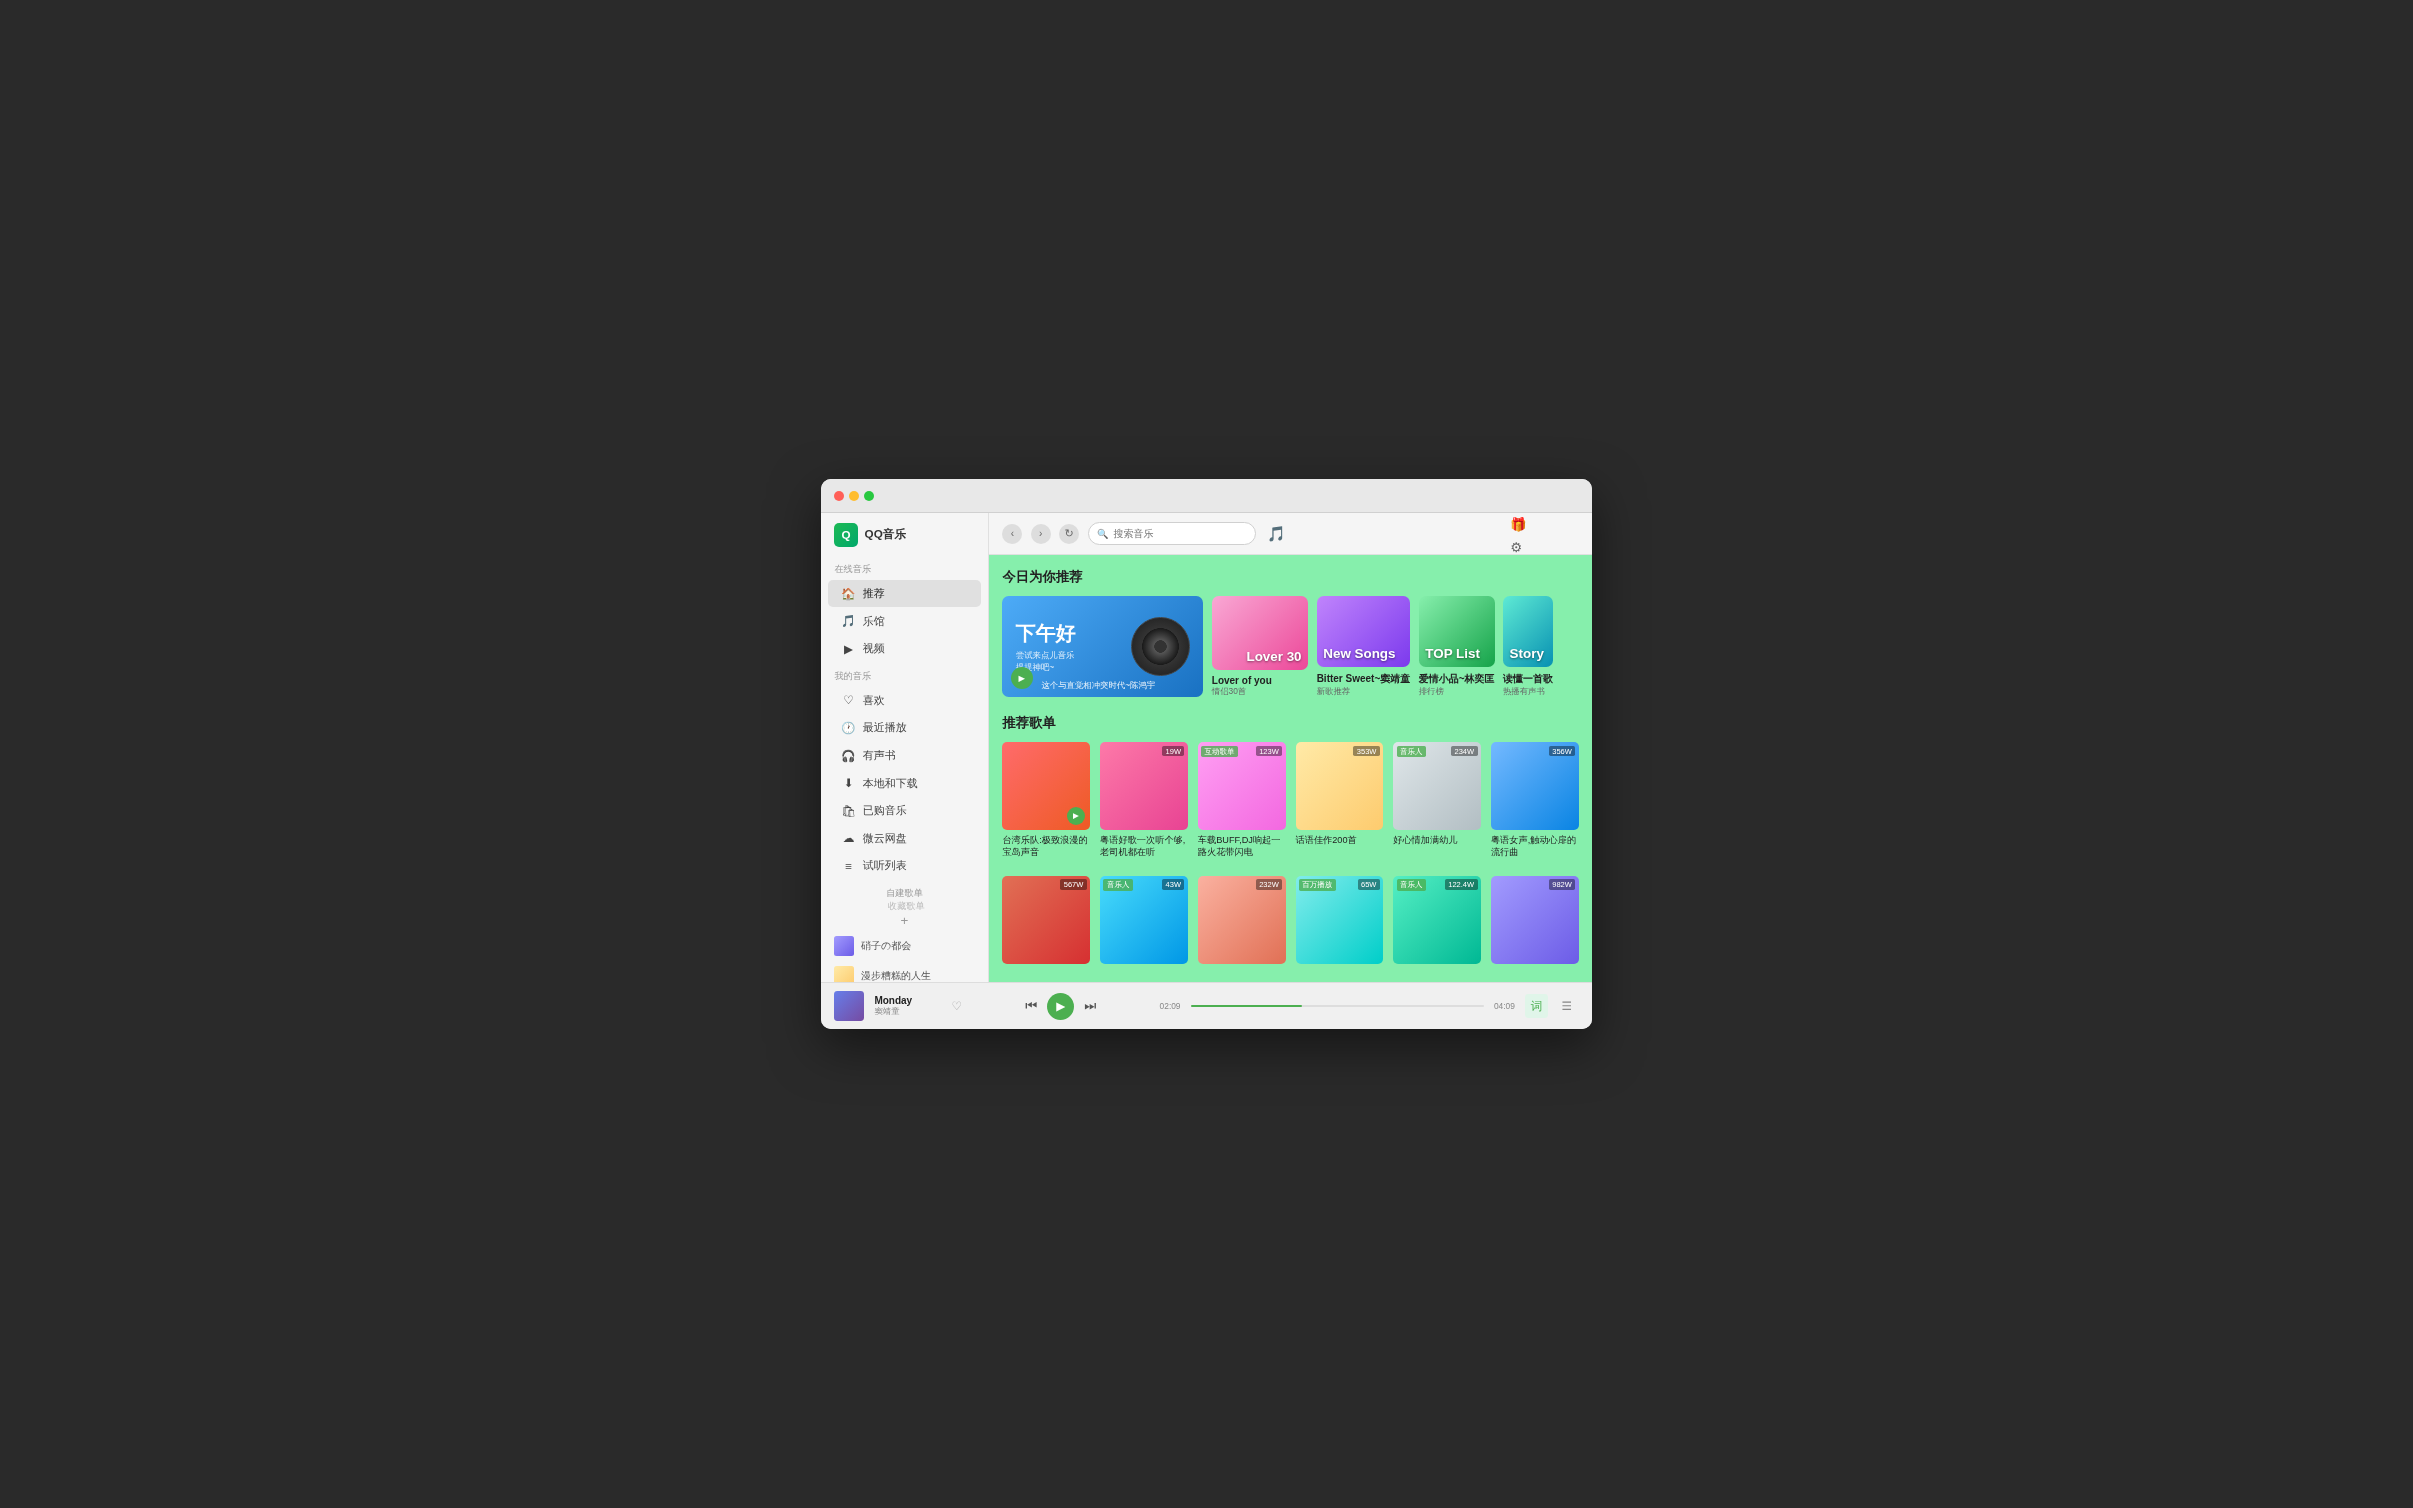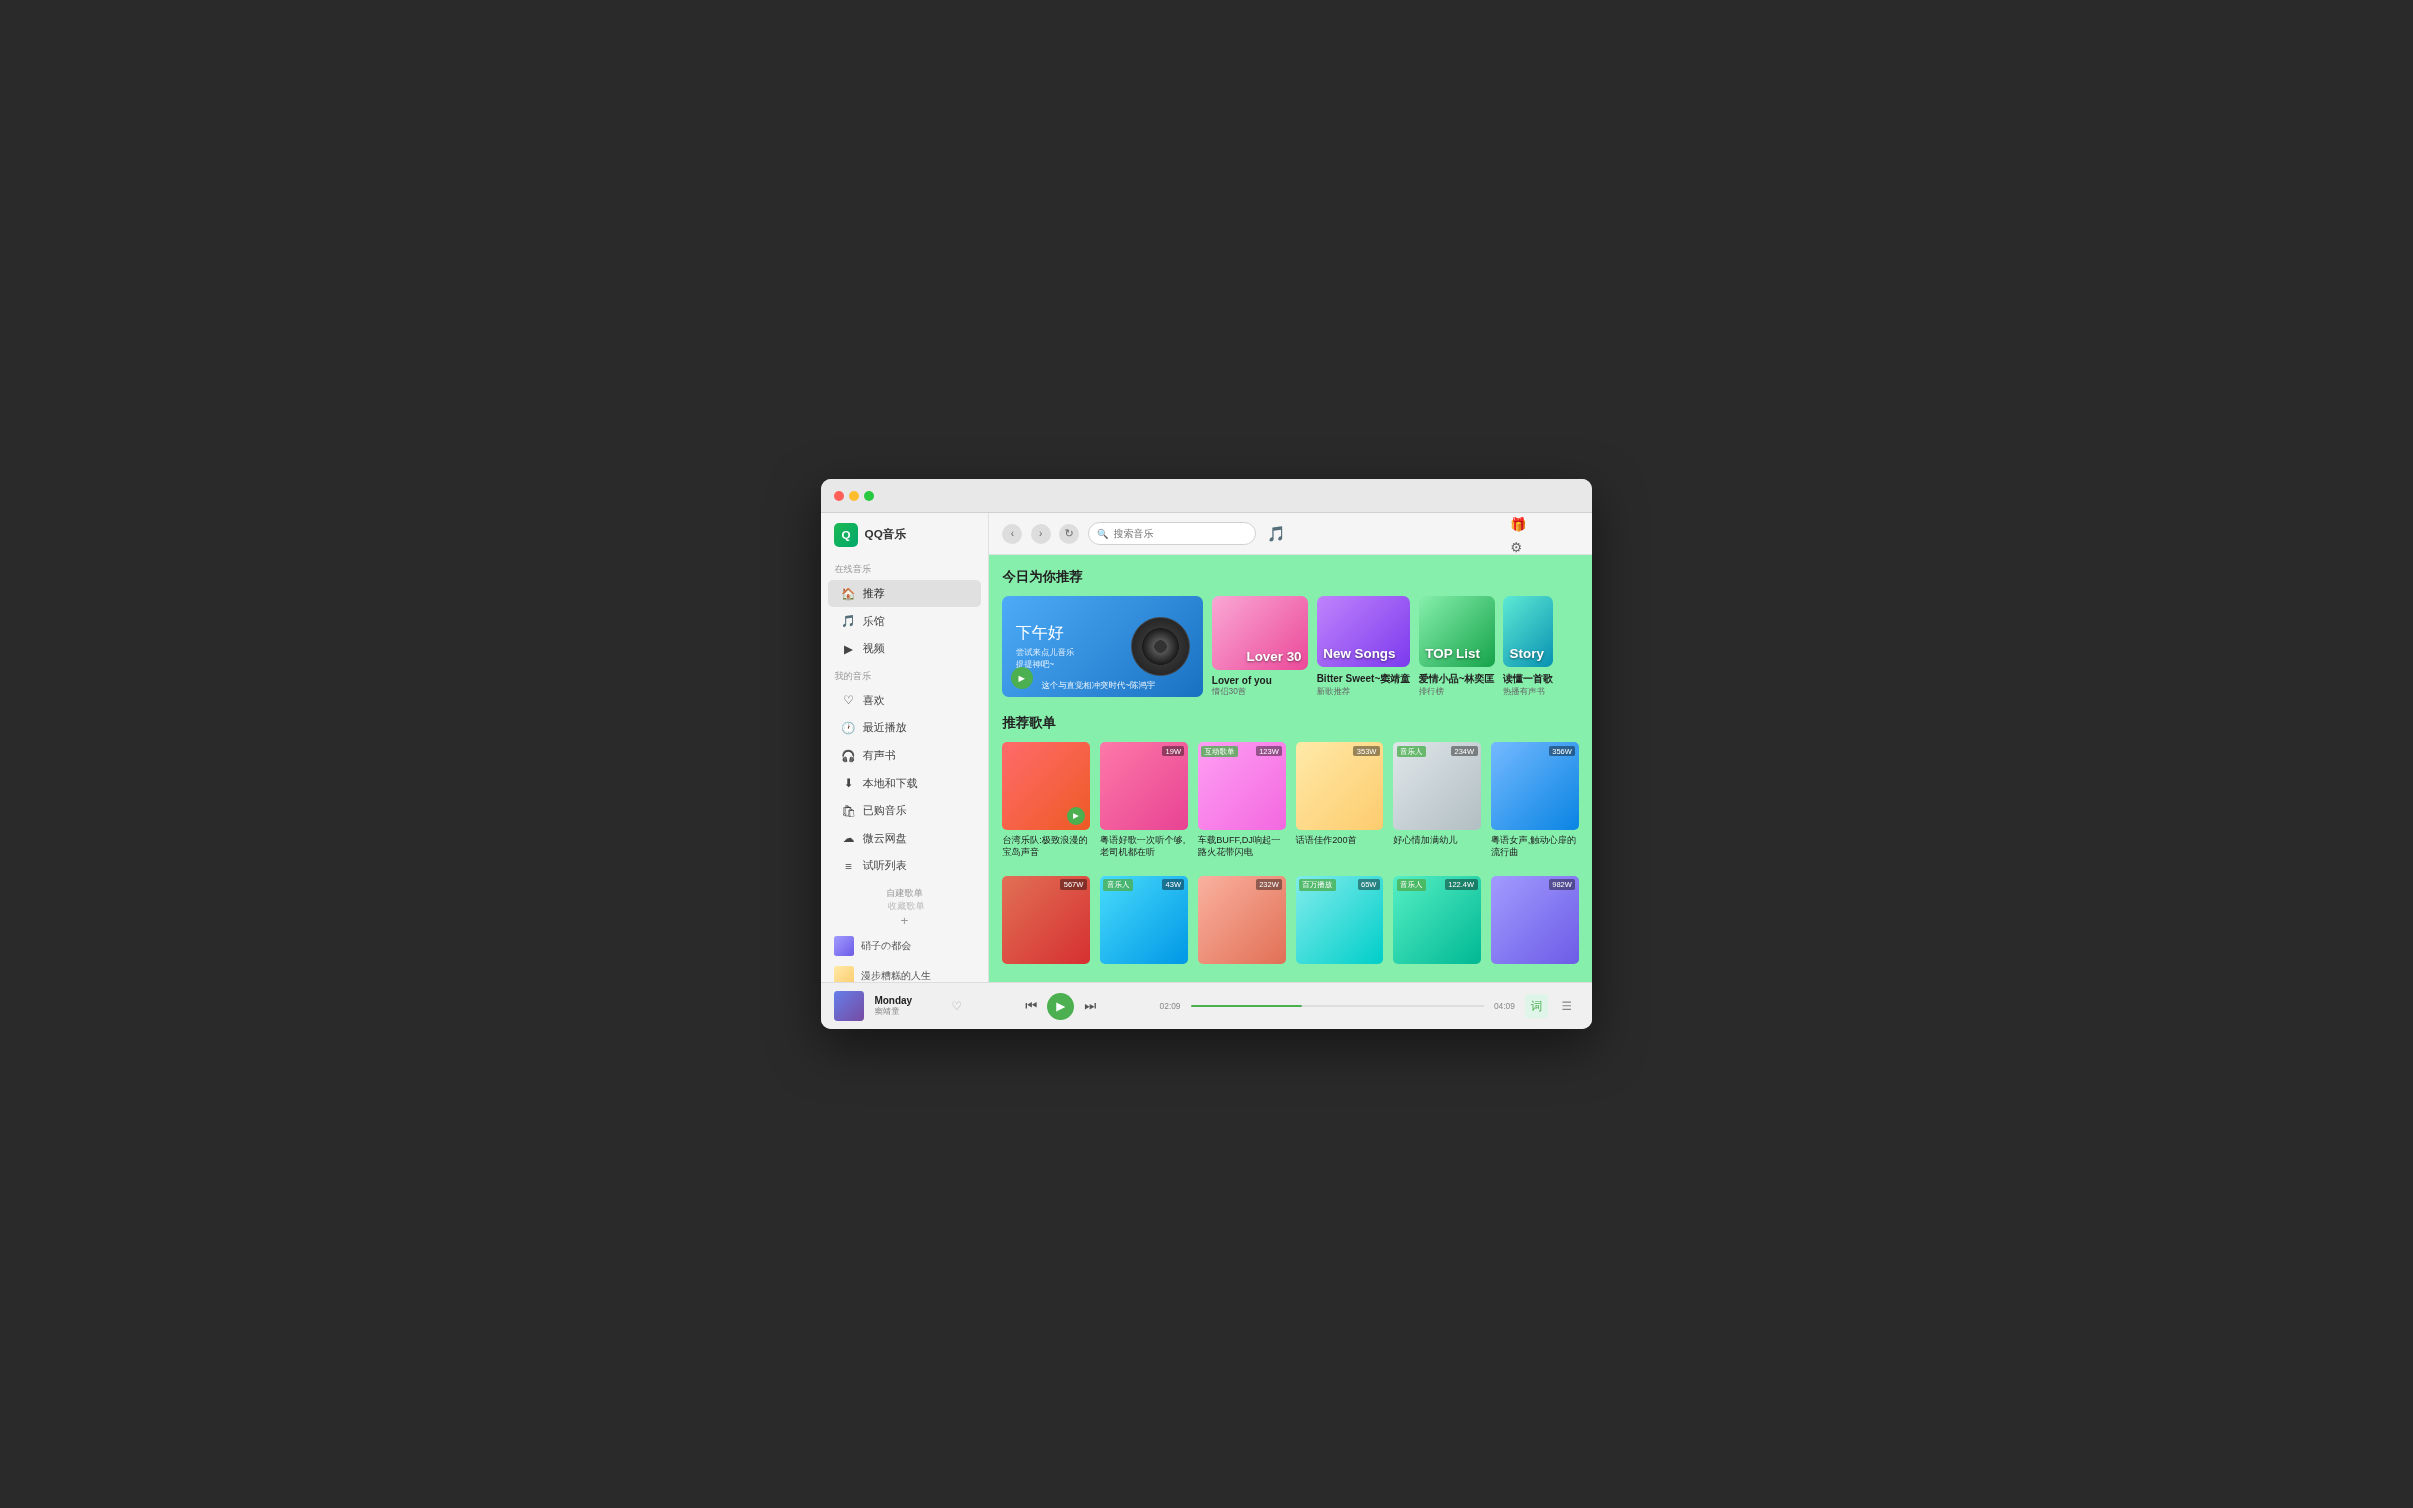--- a/index.html
+++ b/index.html
@@ -192,21 +192,21 @@
       background: linear-gradient(135deg, #1a73e8, #4dabf7);
     }
     .featured-main-inner {
       position: absolute; inset: 0;
       display: flex;
       align-items: center;
       padding: 13.4px;
       gap: 8.4px;
     }
     .featured-text-area { color: white; flex: 1; }
-    .featured-big-text { font-size: 16px; font-weight: 400; }
+    .featured-big-text { font-size: 20px; font-weight: 700; }
     .featured-sub { font-size: 8.4px; opacity: 0.85; margin-top: 3.4px; line-height: 1.4; }
     .play-overlay {
       position: absolute;
       bottom: 8.4px; left: 8.4px;
       width: 22px; height: 22px;
       border-radius: 50%;
       background: #4caf50;
       display: flex; align-items: center; justify-content: center;
       color: white; font-size: 8.4px;
     }

